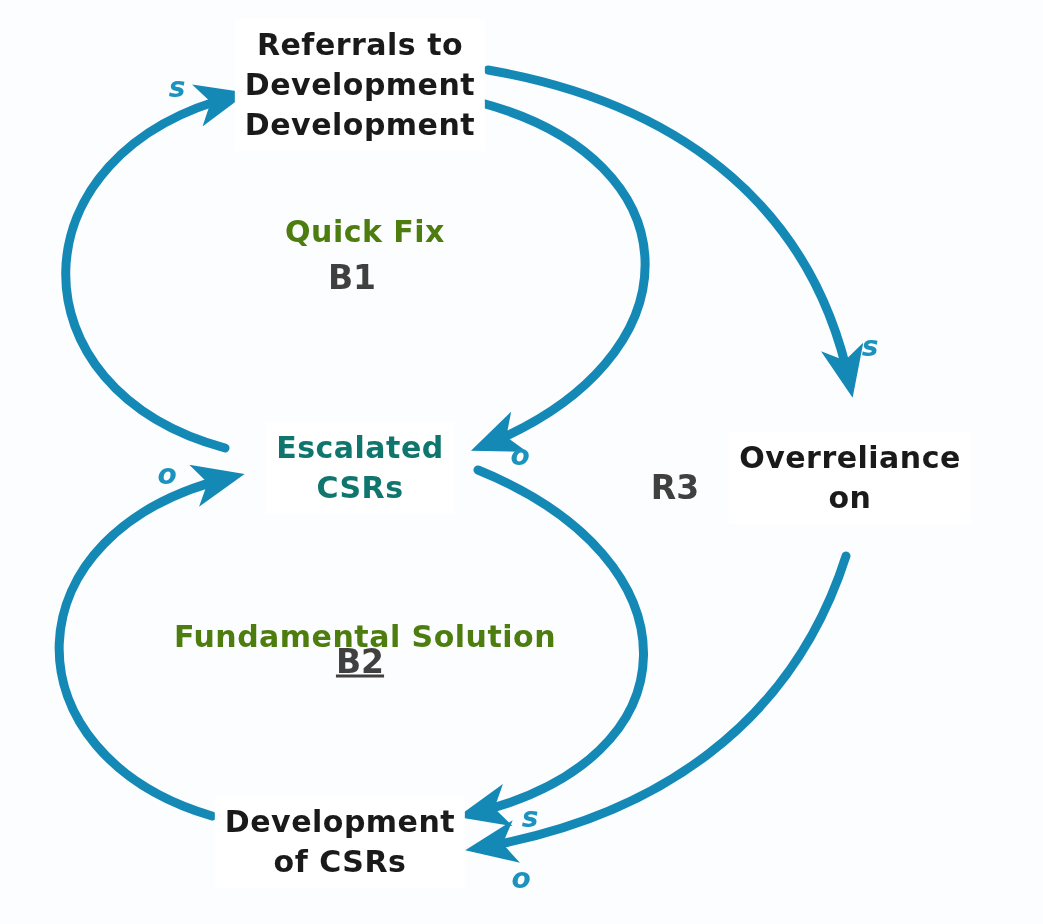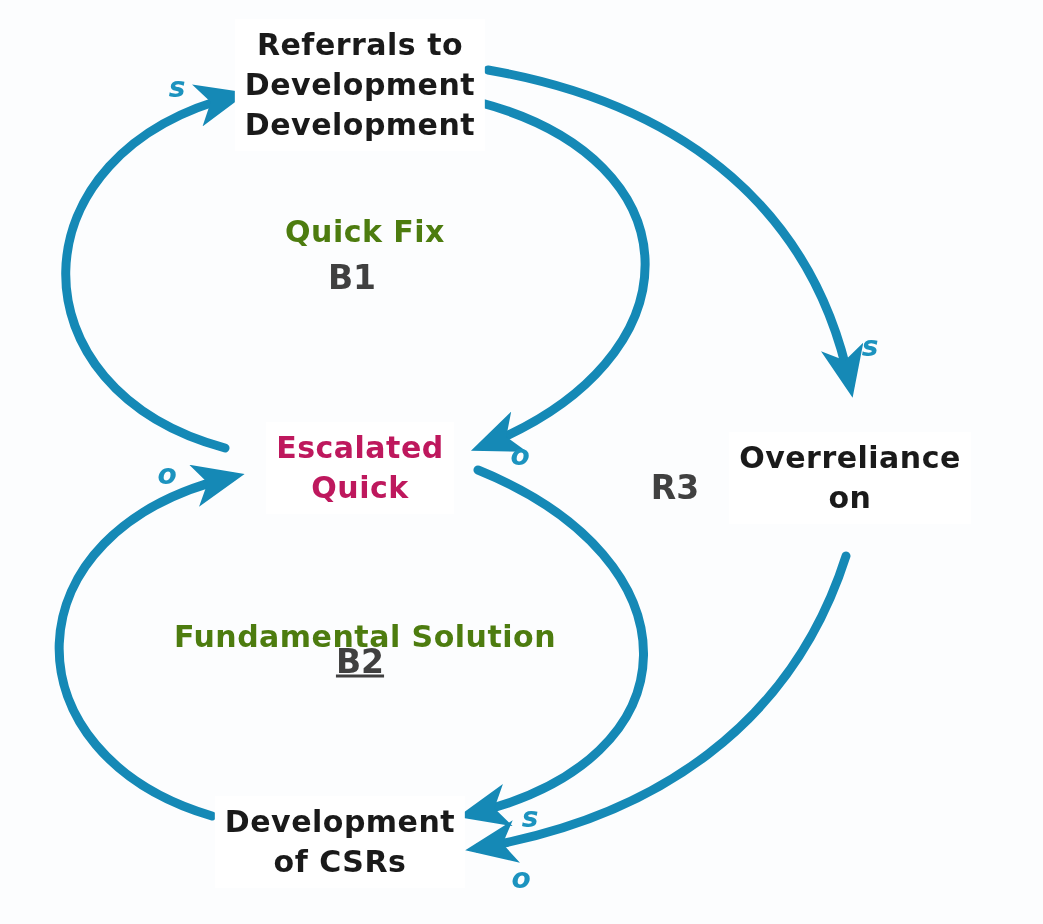--- a/index.html
+++ b/index.html
@@ -26,21 +26,21 @@
     text-align: center;
     background: #FFFFFF;
     padding: 6px 10px;
     font-size: 30px;
     font-weight: bold;
     line-height: 40px;
     color: #1A1A1A;
     letter-spacing: 0.5px;
     white-space: nowrap;
   }
-  .node.teal { color: #be185d; }
+  .node.teal { color: #0f766e; }
   .loop-name {
     position: absolute;
     transform: translate(-50%, -50%);
     font-size: 30px;
     font-weight: bold;
     color: #4d7c0f;
     letter-spacing: 0.5px;
     white-space: nowrap;
   }
   .loop-id {
@@ -82,21 +82,21 @@
   </svg>
 
   <div class="node" style="left:360px; top:85px;">
     <div>Referrals to</div>
     <div>Development</div>
     <div>Development</div>
   </div>
 
   <div class="node teal" style="left:360px; top:468px;">
     <div>Escalated</div>
-    <div>Quick</div>
+    <div>CSRs</div>
   </div>
 
   <div class="node" style="left:850px; top:478px;">
     <div>Overreliance</div>
     <div>on</div>
   </div>
 
   <div class="node" style="left:340px; top:842px;">
     <div>Development</div>
     <div>of CSRs</div>

